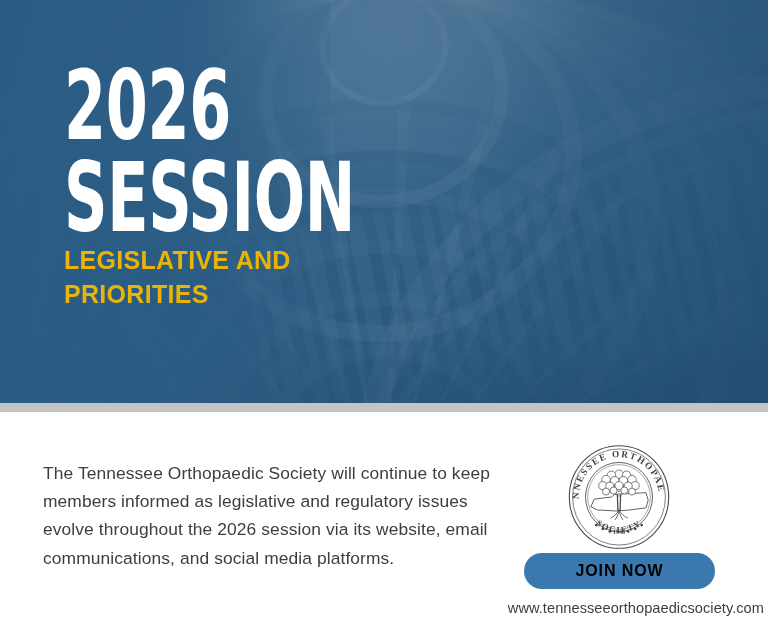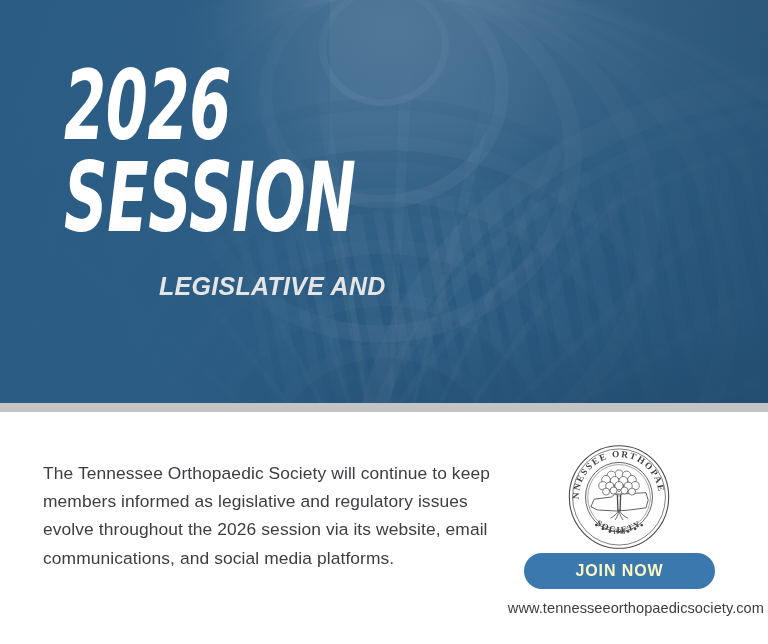--- a/index.html
+++ b/index.html
@@ -186,45 +186,42 @@
       rgba(43,92,132,0.88) 55%,
       rgba(43,92,132,0.20) 100%);
   }
 
   
   .hero-text {
     position: absolute;
     left: 64px;
     top: 62px;
     z-index: 5;
-    font-style: italic;
   }
   .headline {
     color: #ffffff;
     font-family: "Liberation Sans Narrow", "DejaVu Sans Condensed", "Liberation Sans", sans-serif;
     font-weight: 700;
     font-size: 92px;
     line-height: 0.92;
     letter-spacing: -0.5px;
     transform: scaleX(0.70);
     transform-origin: left center;
     white-space: nowrap;
   }
   .headline .l1 { display: block; font-size: 96px; }
   .headline .l2 { display: block; font-size: 96px; margin-top: 4px; }
 
   .subhead {
-    margin-top: 26px;
-    color: #e5e5e5;
+    color: #eab308;
     font-weight: 700;
     font-size: 25px;
     line-height: 1.36;
     letter-spacing: 0.3px;
     text-transform: uppercase;
-    text-align: center;
   }
   .subhead span { display: block; }
 
   
   .divider {
     position: absolute;
     left: 0;
     top: 403px;
     width: 768px;
     height: 9px;
@@ -265,21 +262,21 @@
   
   .join-btn {
     position: absolute;
     left: 512px;
     top: 141px;
     width: 191px;
     height: 36px;
     border: none;
     border-radius: 18px;
     background: #3a78ae;
-    color: #fef9c3;
+    color: #000000;
     font-size: 16px;
     font-weight: 700;
     letter-spacing: 0.9px;
     cursor: pointer;
     display: flex;
     align-items: center;
     justify-content: center;
     font-family: "Liberation Sans", sans-serif;
   }
 
@@ -325,20 +322,21 @@
     <div class="hero-tint2"></div>
     <div class="hero-left-wash"></div>
 
     <div class="hero-text">
       <div class="headline">
         <span class="l1">2026</span>
         <span class="l2">SESSION</span>
       </div>
       <div class="subhead">
         <span>LEGISLATIVE AND</span>
+        <span>PRIORITIES</span>
       </div>
     </div>
   </div>
 
   <div class="divider"></div>
 
   <div class="lower">
 
     <p class="body-copy">The Tennessee Orthopaedic Society will continue to keep members informed as legislative and regulatory issues evolve throughout the 2026 session via its website, email communications, and social media platforms.</p>
 

